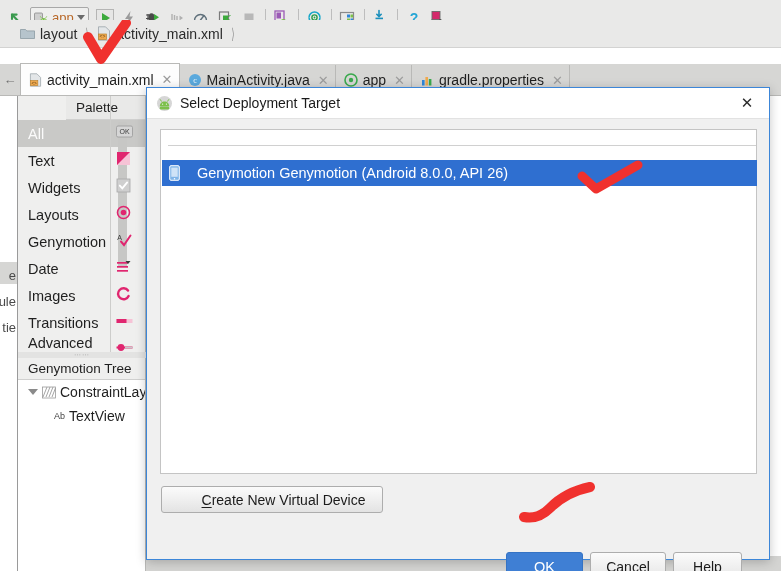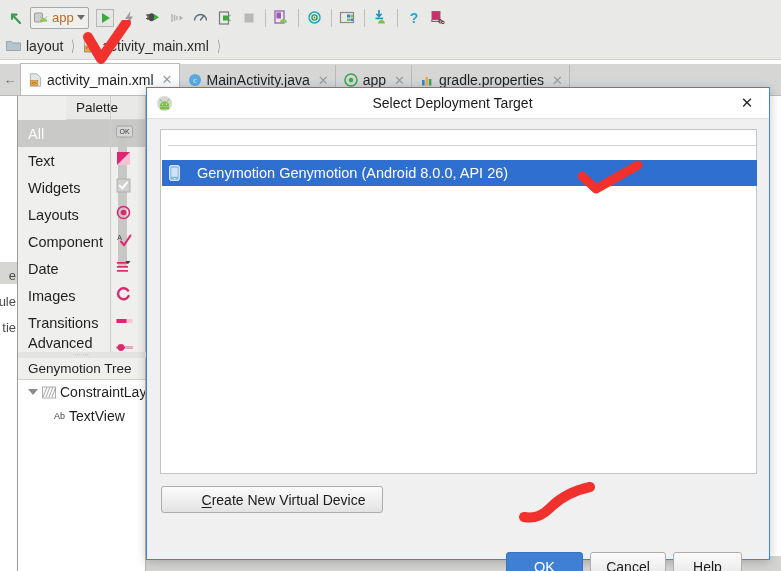--- a/index.html
+++ b/index.html
@@ -9,21 +9,20 @@
     width: 781px; height: 571px;
     overflow: hidden;
     font-family: "Liberation Sans", sans-serif;
     background: #ffffff;
     -webkit-font-smoothing: antialiased;
   }
   #root {
     position: relative;
     width: 671px; height: 571px;
     background: #ffffff;
-    text-align: center;
   }
 
   
   .ide-toolbar {
     position: absolute; left: 0; top: 0; width: 781px; height: 36px;
     background: #e9e9e8;
     border-bottom: 1px solid #c0c0c0;
     display: flex; align-items: center;
     padding-left: 4px;
   }
@@ -47,23 +46,23 @@
   }
   .caret-down {
     width: 0; height: 0;
     border-left: 4px solid transparent;
     border-right: 4px solid transparent;
     border-top: 5px solid #6b6b6b;
   }
 
   
   .breadcrumb {
-    position: absolute; left: 0; top: 32px; width: 781px; height: 28px;
+    position: absolute; left: 0; top: 20px; width: 781px; height: 28px;
     background: #e9e9e8;
-    display: flex; align-items: center; padding-left: 6px;
+    display: flex; align-items: center; padding-left: 20px;
     border-bottom: 1px solid #d3d3d2;
   }
   .crumb { display: flex; align-items: center; gap: 5px; font-size: 14px; color: #2b2b2b; }
   .crumb-sep {
     margin: 0 7px 0 7px; color: #9a9a9a; font-size: 15px;
     transform: scaleX(0.6);
   }
 
   
   .tabstrip {
@@ -479,21 +478,21 @@
       <div class="palette-item">
         <span>Text</span>
       </div>
       <div class="palette-item">
         <span>Widgets</span>
       </div>
       <div class="palette-item">
         <span>Layouts</span>
       </div>
       <div class="palette-item">
-        <span>Component</span>
+        <span>Genymotion</span>
       </div>
       <div class="palette-item">
         <span>Date</span>
       </div>
       <div class="palette-item">
         <span>Images</span>
       </div>
       <div class="palette-item">
         <span>Transitions</span>
       </div>

